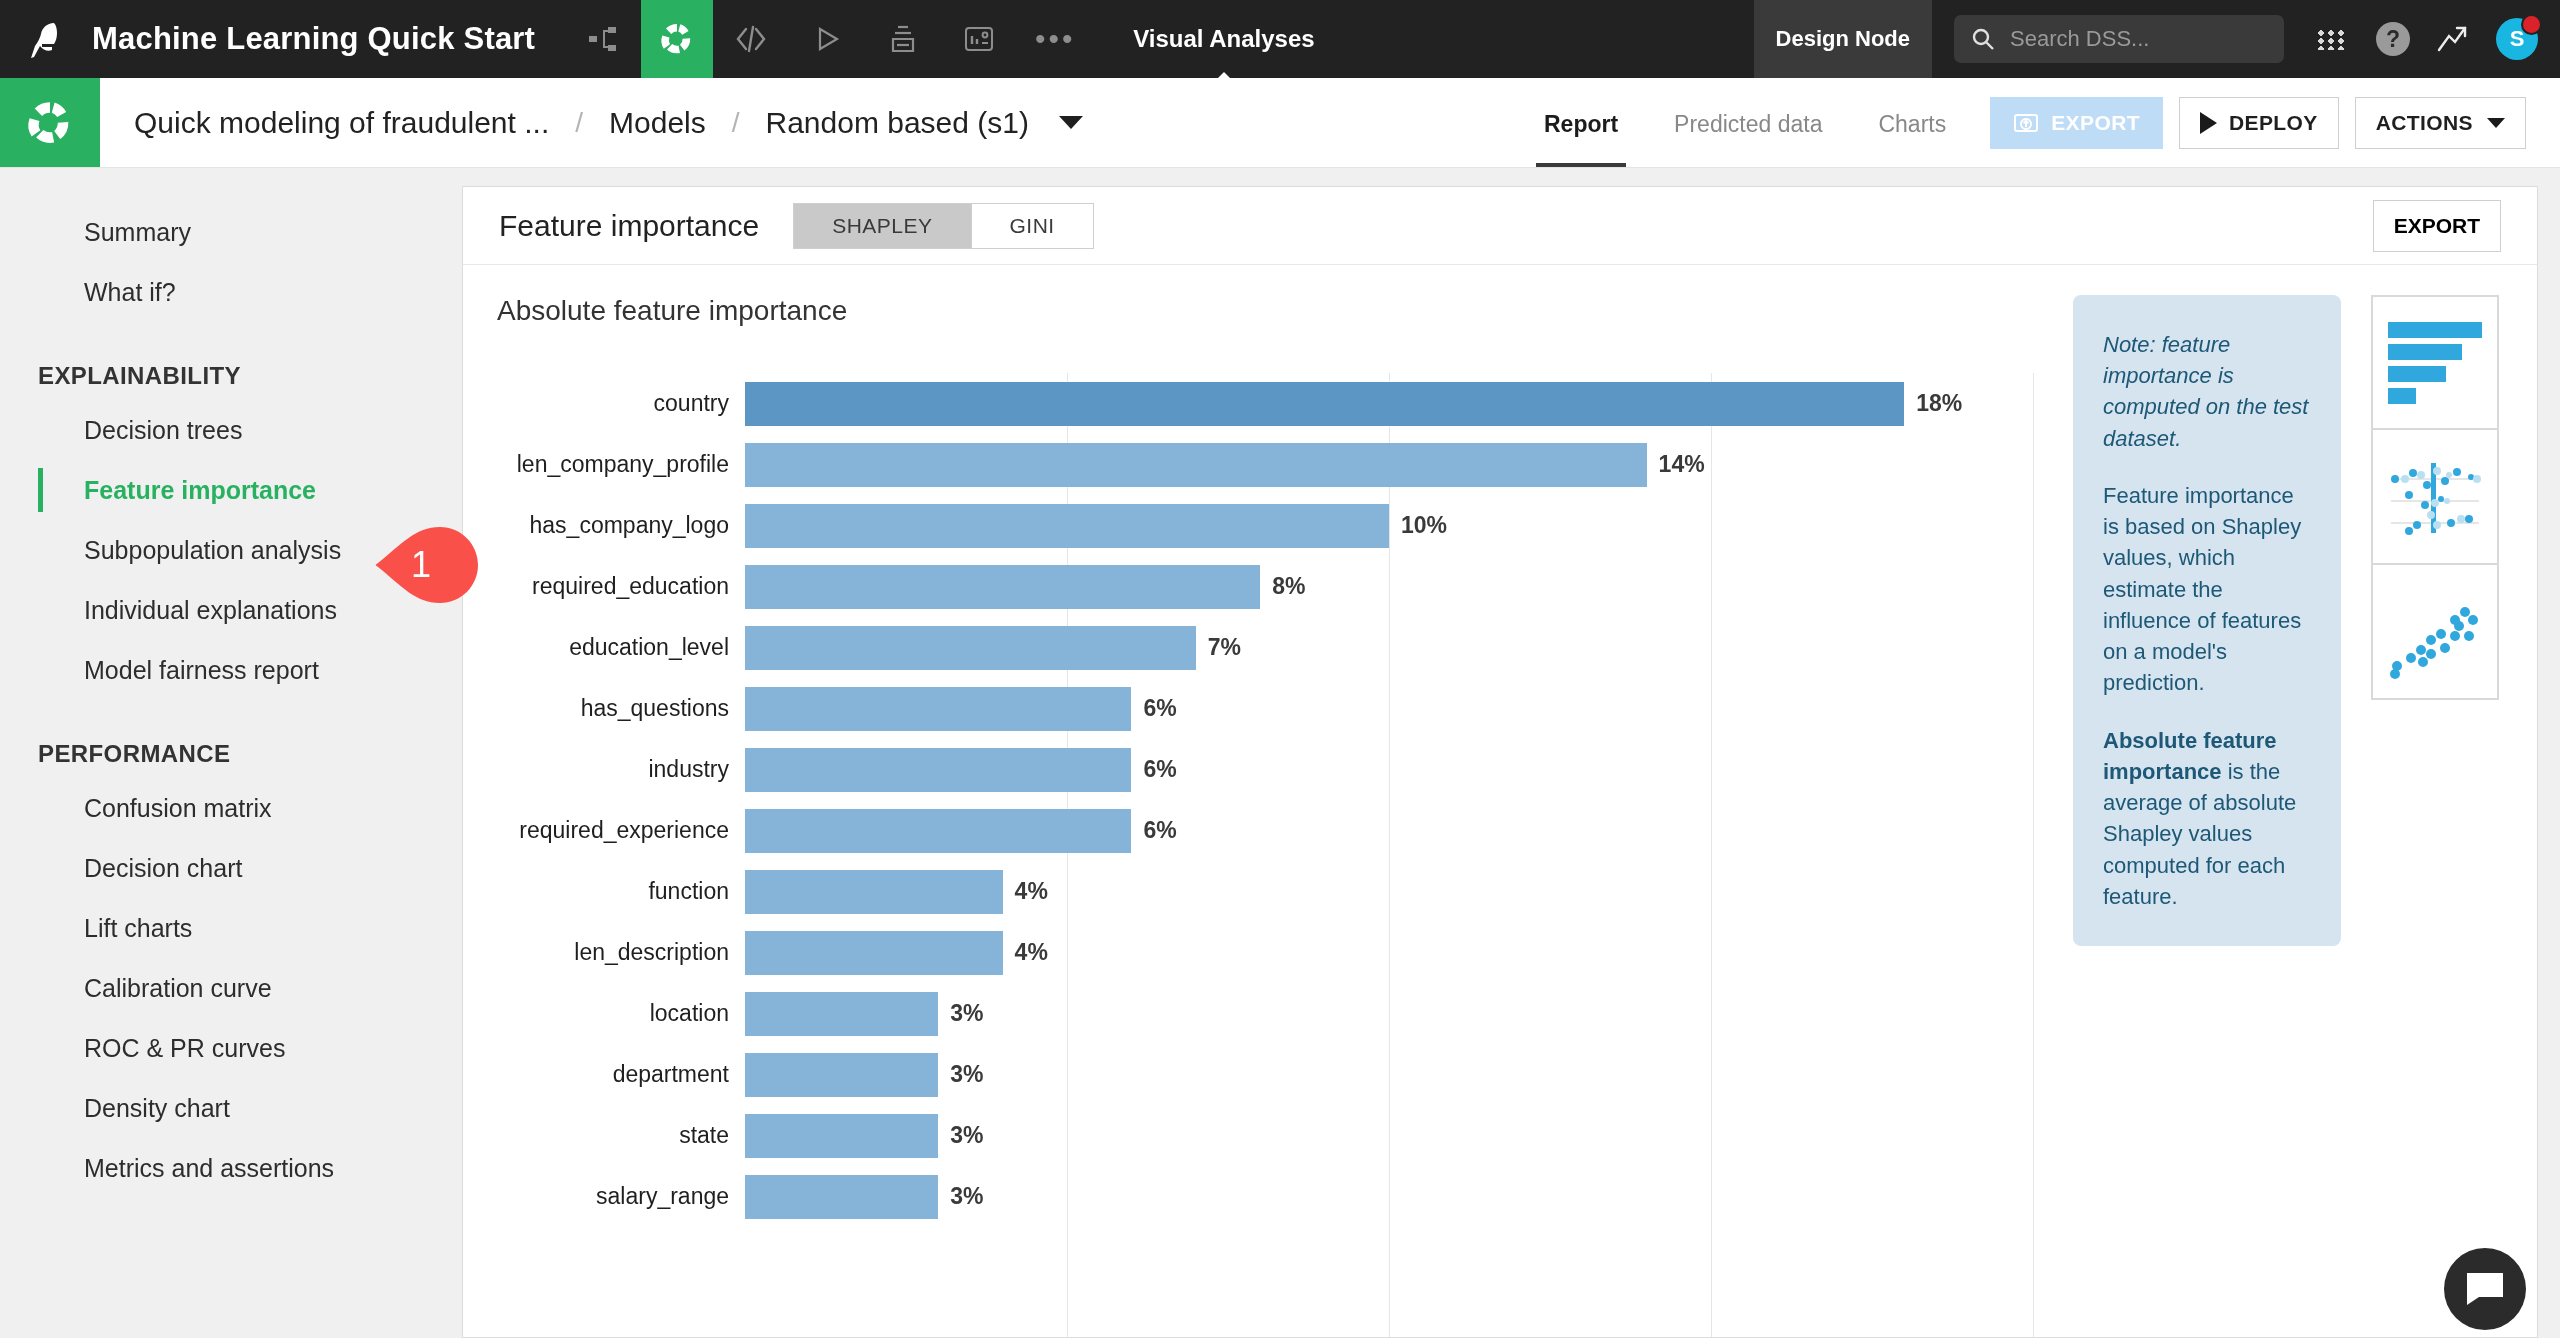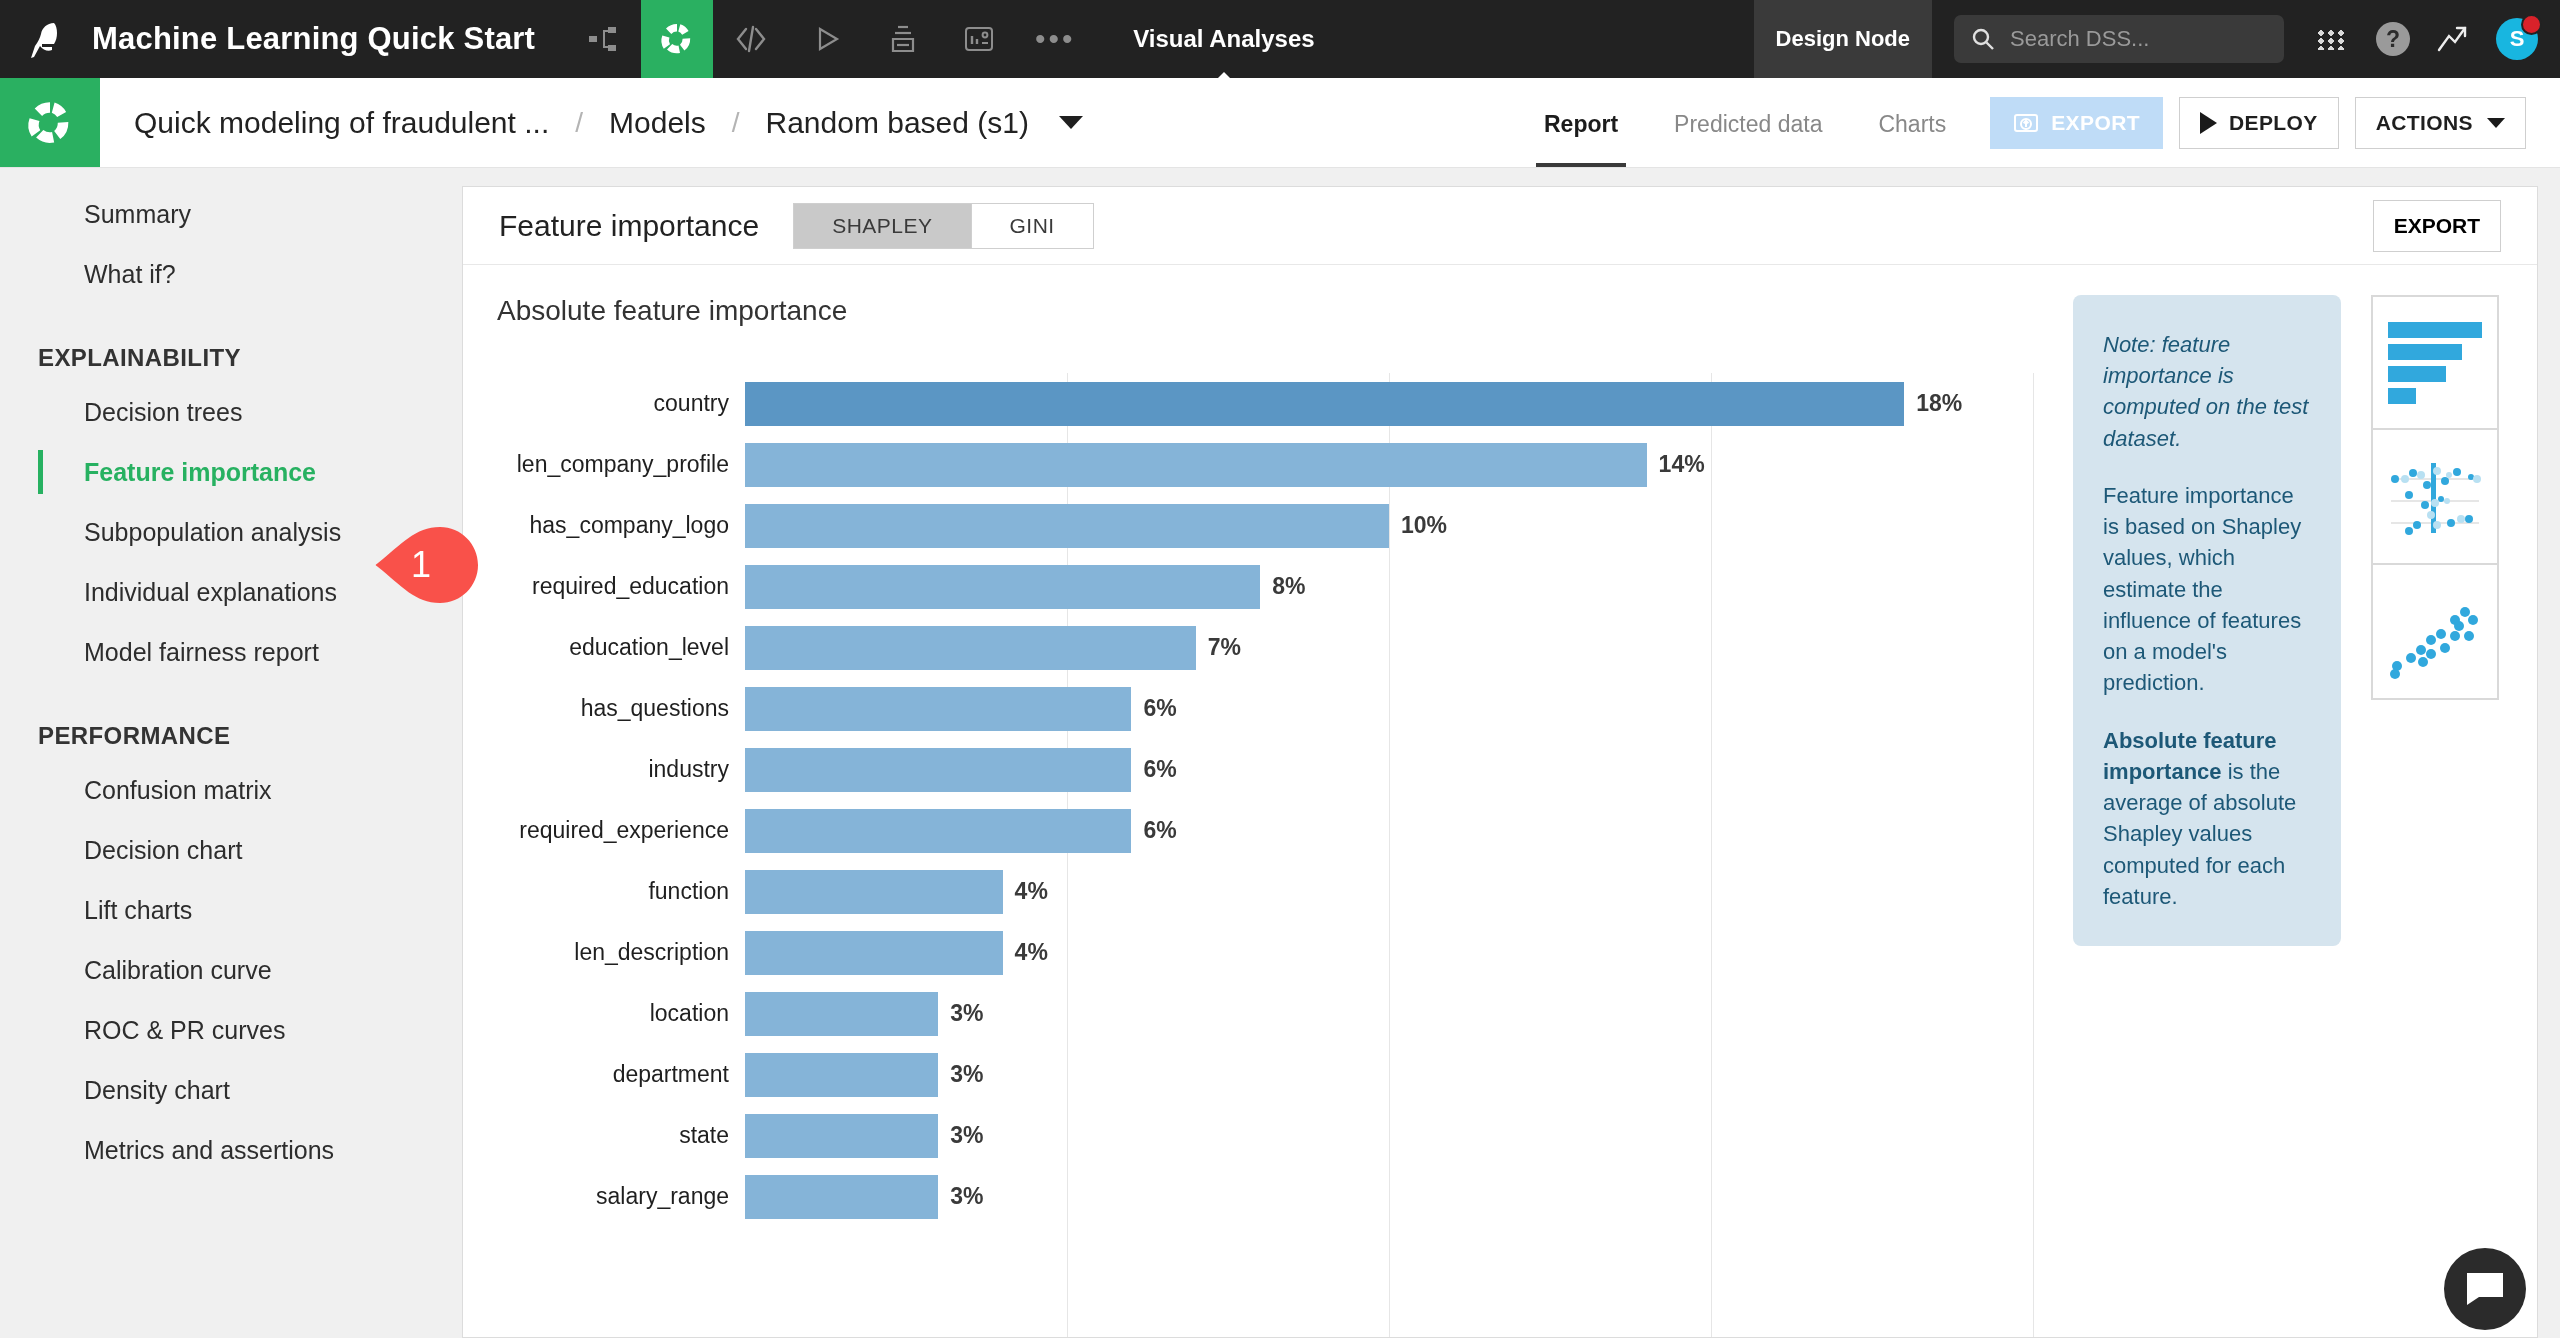--- a/index.html
+++ b/index.html
@@ -106,21 +106,21 @@
   .btn.publish { background:#bfdcf7; color:#ffffff; border-color:#bfdcf7; padding:0 22px;}
   .btn .ico { margin-right:12px; display:flex; align-items:center; }
   .btn .tri { width:0;height:0;border-left:17px solid #1a1a1a;border-top:11px solid transparent;border-bottom:11px solid transparent;}
   .btn .dncaret { margin-left:14px; width:0;height:0;border-left:9px solid transparent;border-right:9px solid transparent;border-top:10px solid #1a1a1a;}
 
   
   .body { display:flex; height: calc(1338px - 78px - 90px); }
 
   .sidebar {
     width: 444px; background:#f0f0f0; flex: 0 0 444px;
-    padding-top: 16px; position:relative;
+    padding-top: 34px; position:relative;
   }
   .side-item {
     height: 60px; display:flex; align-items:center;
     padding-left: 84px; font-size:25px; color:#2d2d2d; position:relative;
   }
   .side-item.active { color:#27b161; font-weight:bold; }
   .side-item.active::before {
     content:''; position:absolute; left:38px; top:8px; bottom:8px; width:5px; background:#27b161;
   }
   .side-head {

